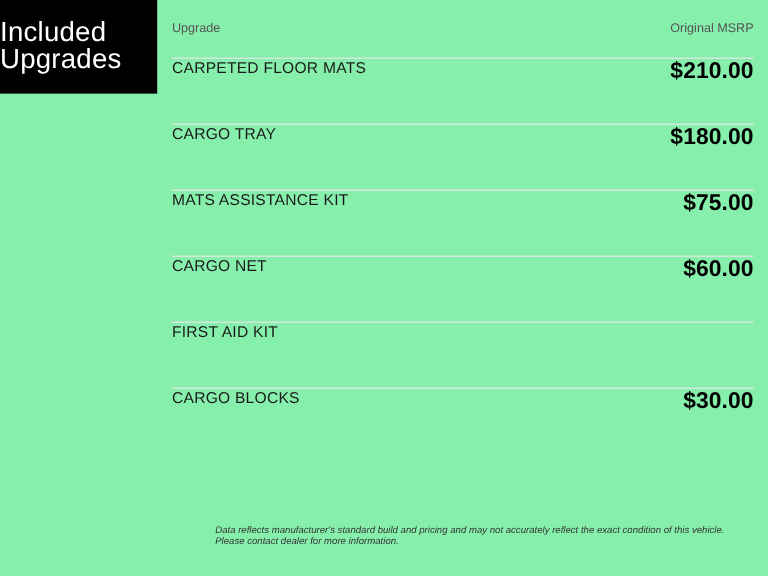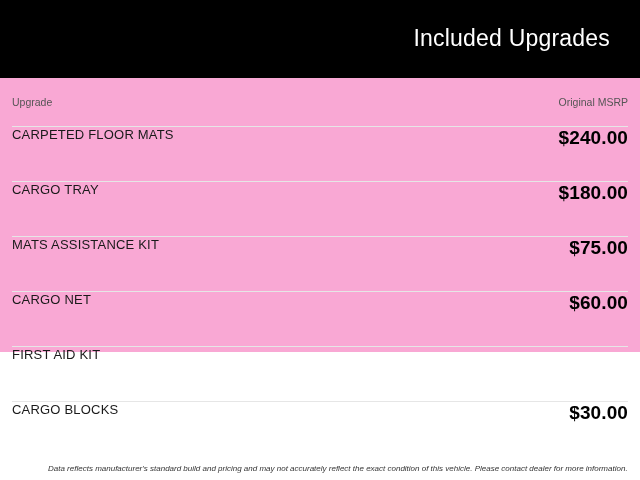--- a/index.html
+++ b/index.html
@@ -9,25 +9,24 @@
   body {
     width: 640px;
     height: 480px;
     background: #ffffff;
     font-family: "Liberation Sans", sans-serif;
     color: #1a1a1a;
     overflow: hidden;
   }
   .page {
     width: 640px;
-    height: 352px;
+    height: 480px;
     position: relative;
-    background: #f9a8d4;
+    background: #86efac;
     display: flex;
-    flex-direction: column;
   }
   
   .header {
     background: #000000;
     height: 78px;
     flex: 0 0 78px;
     display: flex;
     align-items: center;
     justify-content: flex-end;
     padding: 0 30px 0 0;
@@ -118,21 +117,21 @@
 
     <div class="col-head">
       <div class="lbl">Upgrade</div>
       <div class="lbl right">Original MSRP</div>
     </div>
 
     <div class="rows">
 
       <div class="row">
         <div class="name">CARPETED FLOOR MATS</div>
-        <div class="price">$240.00</div>
+        <div class="price">$210.00</div>
       </div>
 
       <div class="row">
         <div class="name">CARGO TRAY</div>
         <div class="price">$180.00</div>
       </div>
 
       <div class="row">
         <div class="name">MATS ASSISTANCE KIT</div>
         <div class="price">$75.00</div>

